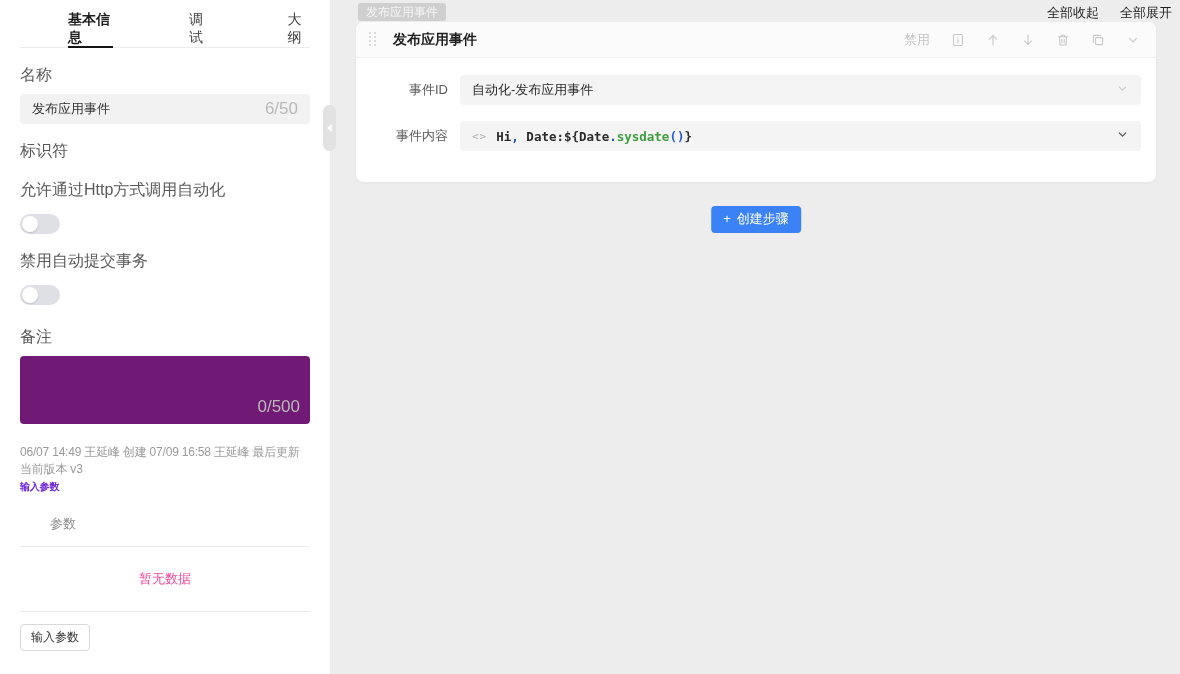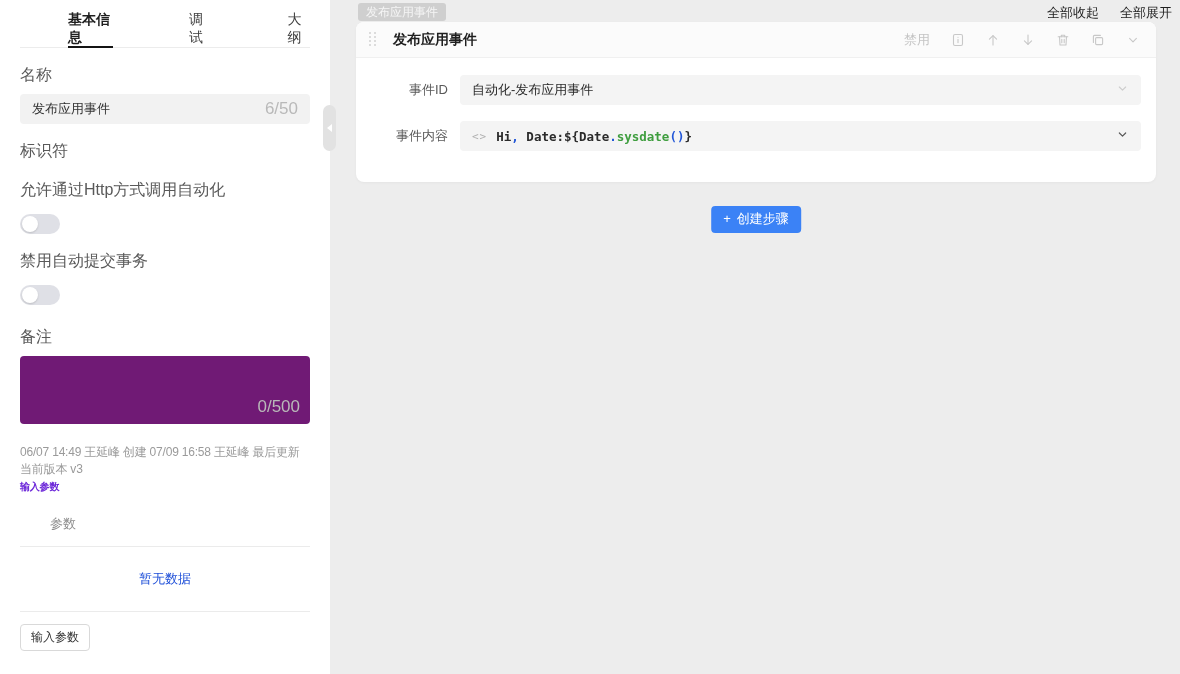--- a/index.html
+++ b/index.html
@@ -24,21 +24,21 @@
     box-shadow:0 1px 2px rgba(0,0,0,.15); }
 
   .textarea { margin-top:8px; height:68px; background:#701a75; border-radius:4px; position:relative; }
   .textarea .counter { position:absolute; right:10px; bottom:7px; }
 
   .meta { margin-top:20px; font-size:12px; color:#9a9a9a; line-height:17px; letter-spacing:-0.2px; }
   .section-title { font-size:10px; font-weight:bold; color:#6d28d9; line-height:17px; }
 
   .param-header { margin-top:20px; padding-left:30px; color:#8c8c8c; font-size:13px; }
   .divider { border-top:1px solid #ebebeb; margin-top:13px; }
-  .empty-text { text-align:center; color:#1d4ed8; font-size:13px; padding:23px 0; }
+  .empty-text { text-align:center; color:#ec4899; font-size:13px; padding:23px 0; }
 
   .add-param-btn { margin-top:12px; display:inline-block; padding:4px 10px; background:#fff;
     border:1px solid #d9d9d9; border-radius:4px; font-size:12px; color:#333; cursor:pointer; }
 
   
   .collapse-handle { position:absolute; left:323px; top:105px; width:13px; height:46px;
     background:#e2e2e2; border-radius:7px; z-index:3; cursor:pointer; display:flex; align-items:center; justify-content:center; }
   .collapse-handle::before { content:""; width:0; height:0; border-top:4px solid transparent;
     border-bottom:4px solid transparent; border-right:5px solid #fff; }
 

